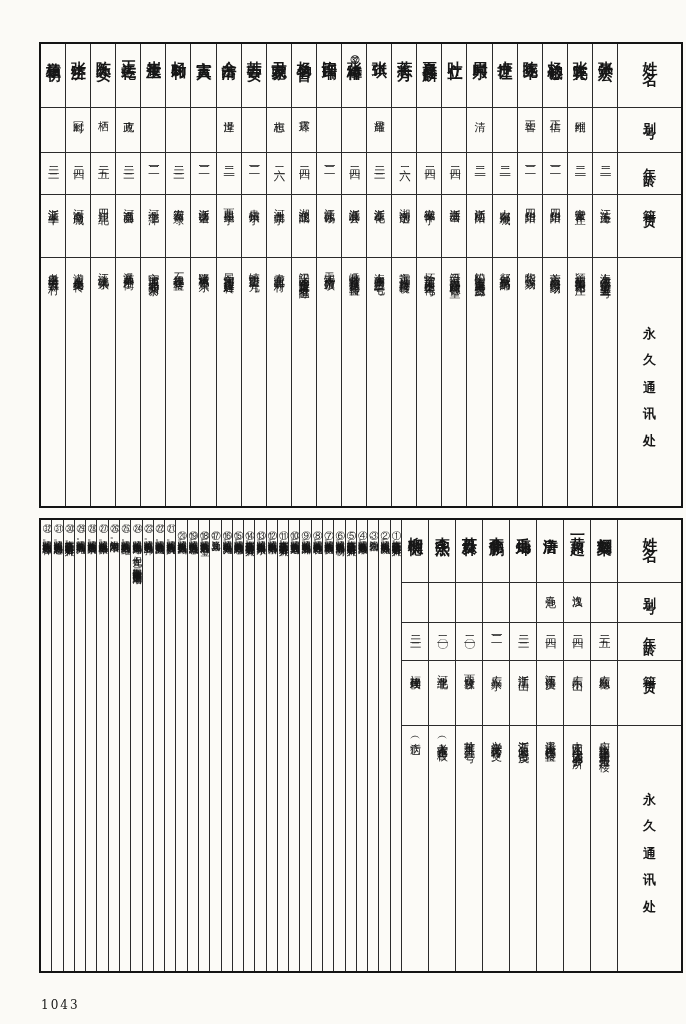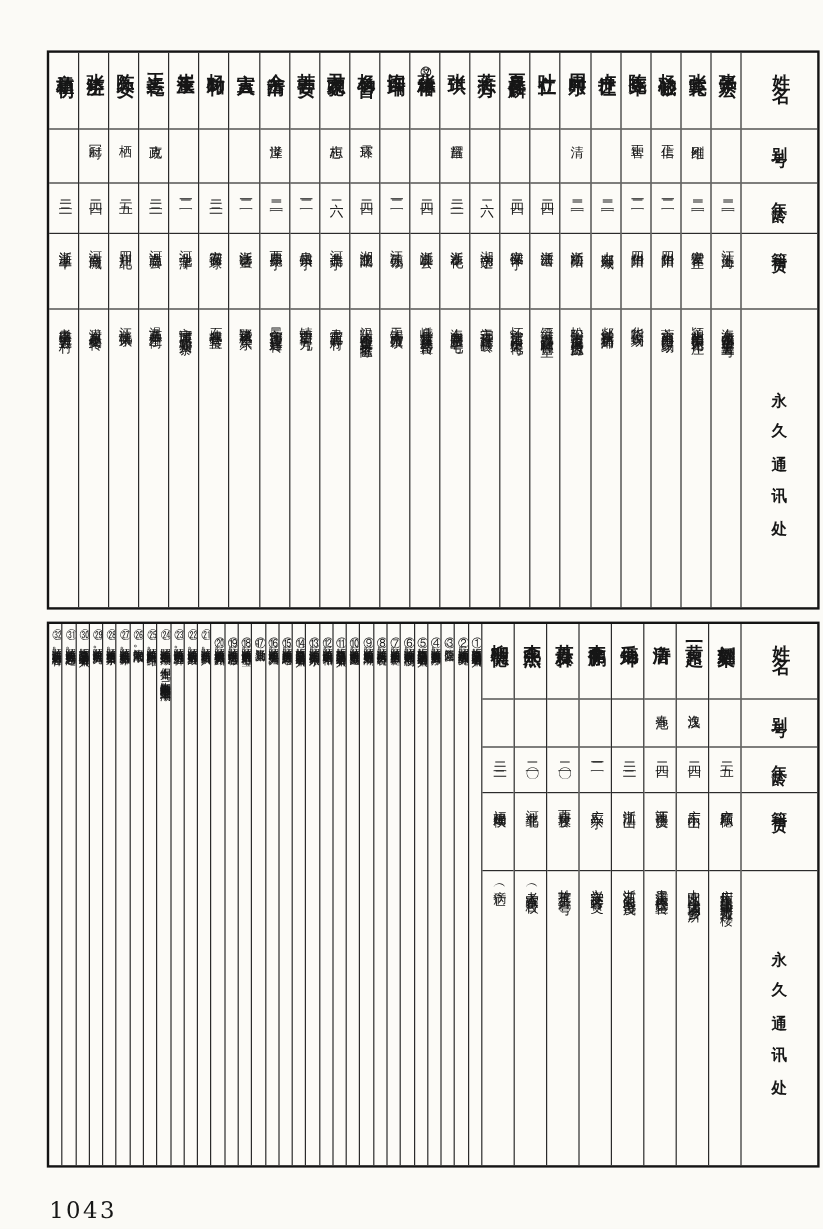--- a/index.html
+++ b/index.html
@@ -70,21 +70,21 @@
   .mark{font-size:9px;letter-spacing:0;}
   
   .h-big{font-size:15px;font-weight:bold;letter-spacing:11px;}
   .h-mid{font-size:13px;font-weight:bold;letter-spacing:5px;}
   .h-addr{font-size:13px;font-weight:bold;letter-spacing:27px;}
   .hc{justify-content:center;}
   .hc-addr{align-items:center;padding-top:0 !important;}
   .page-number{
     position:absolute;
     left:41px;top:998px;
-    font-size:19px;
+    font-size:12px;
     letter-spacing:2px;
     font-family:"DejaVu Serif","Liberation Serif",serif;
   }
 </style>
 </head>
 <body>
 
 <div class="page">
 
   <div class="tbl t" id="topTable">

